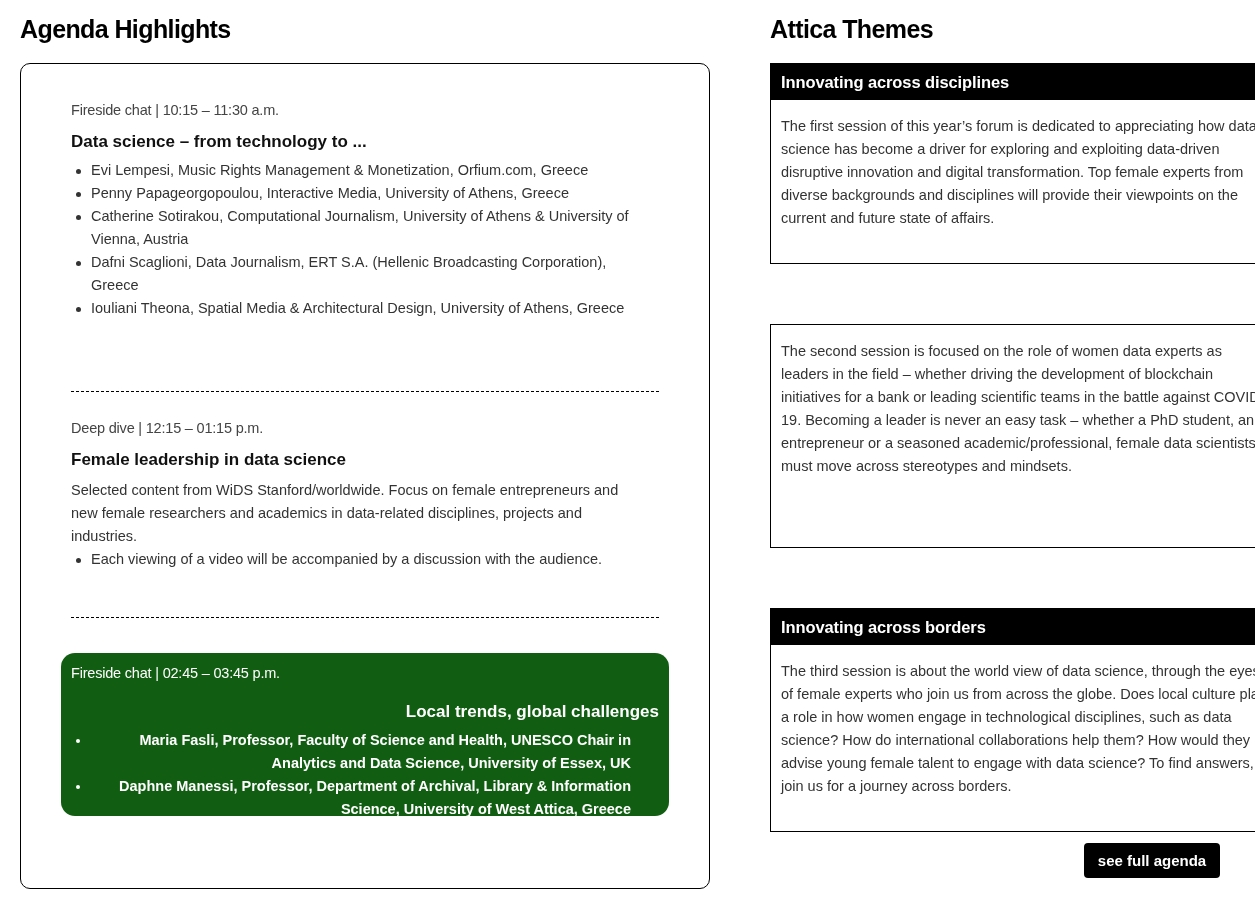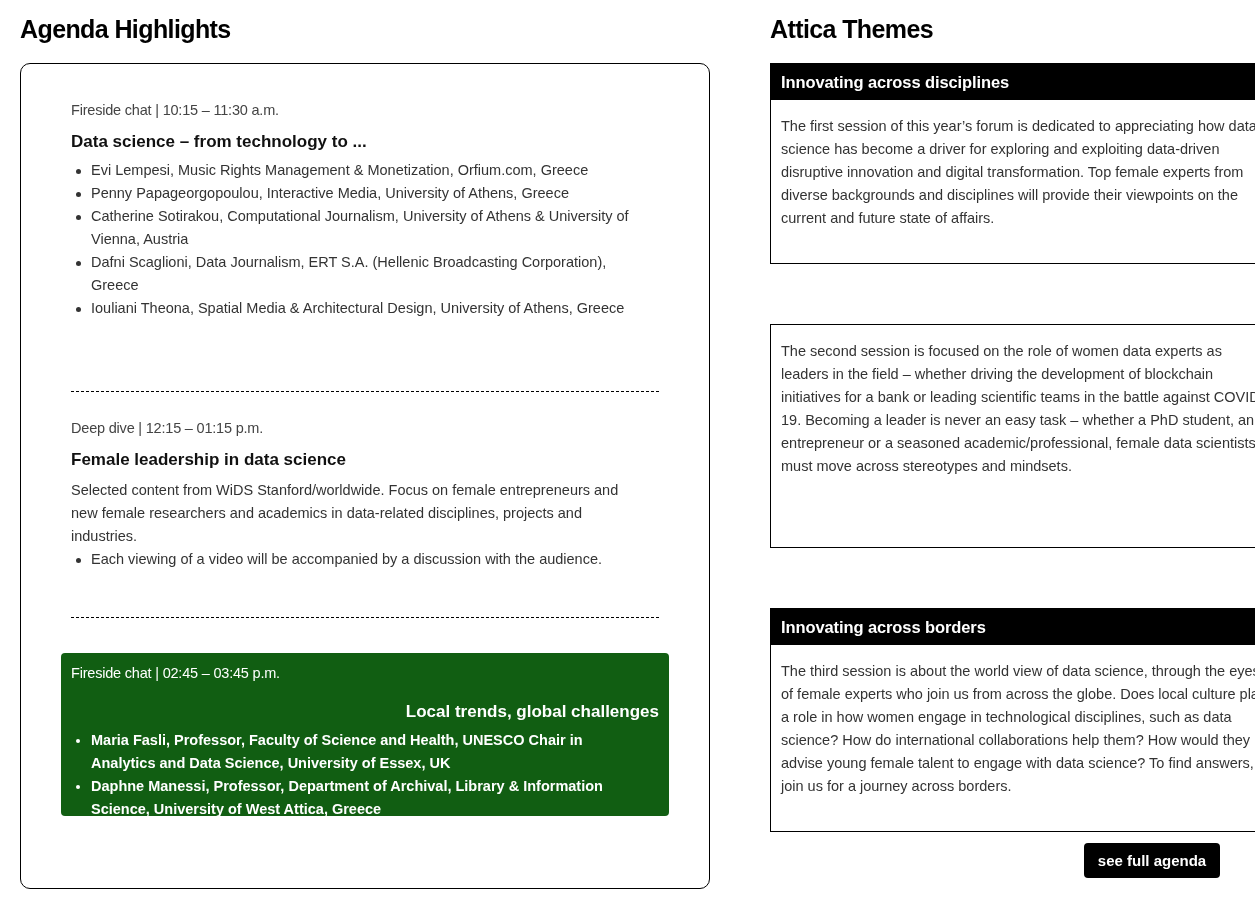--- a/index.html
+++ b/index.html
@@ -87,35 +87,36 @@
     .s1 { top: 37px; }
     .div1 { top: 327px; }
     .s2 { top: 355px; }
     .div2 { top: 553px; }
 
     .green-box {
       position: absolute;
       left: 40px; top: 589px;
       width: 608px; height: 163px;
       background: #115e12;
-      border-radius: 4px;
+      border-radius: 14px;
       padding: 11px 10px 0 10px;
     }
     .green-box .meta { color: #fff; font-family: "Liberation Sans", sans-serif; font-size: 14.5px; line-height: 18px; letter-spacing: -0.2px; }
     .green-box .title { color: #fff; font-family: "Liberation Sans", sans-serif; font-weight: bold; font-size: 17px; line-height: 22px; margin-top: 19px; text-align: right; }
     .green-box ul { list-style: none; margin-top: 6px; }
     .green-box li {
       position: relative;
       padding-left: 20px;
       font-family: "Liberation Sans", sans-serif;
       font-weight: bold;
       font-size: 14.5px;
       line-height: 23px;
       color: #fff;
       width: 560px;
+      text-align: right;
     }
     .green-box li::before {
       content: "";
       position: absolute;
       left: 5px; top: 10px;
       width: 4px; height: 4px;
       border-radius: 50%;
       background: #fff;
     }
 

